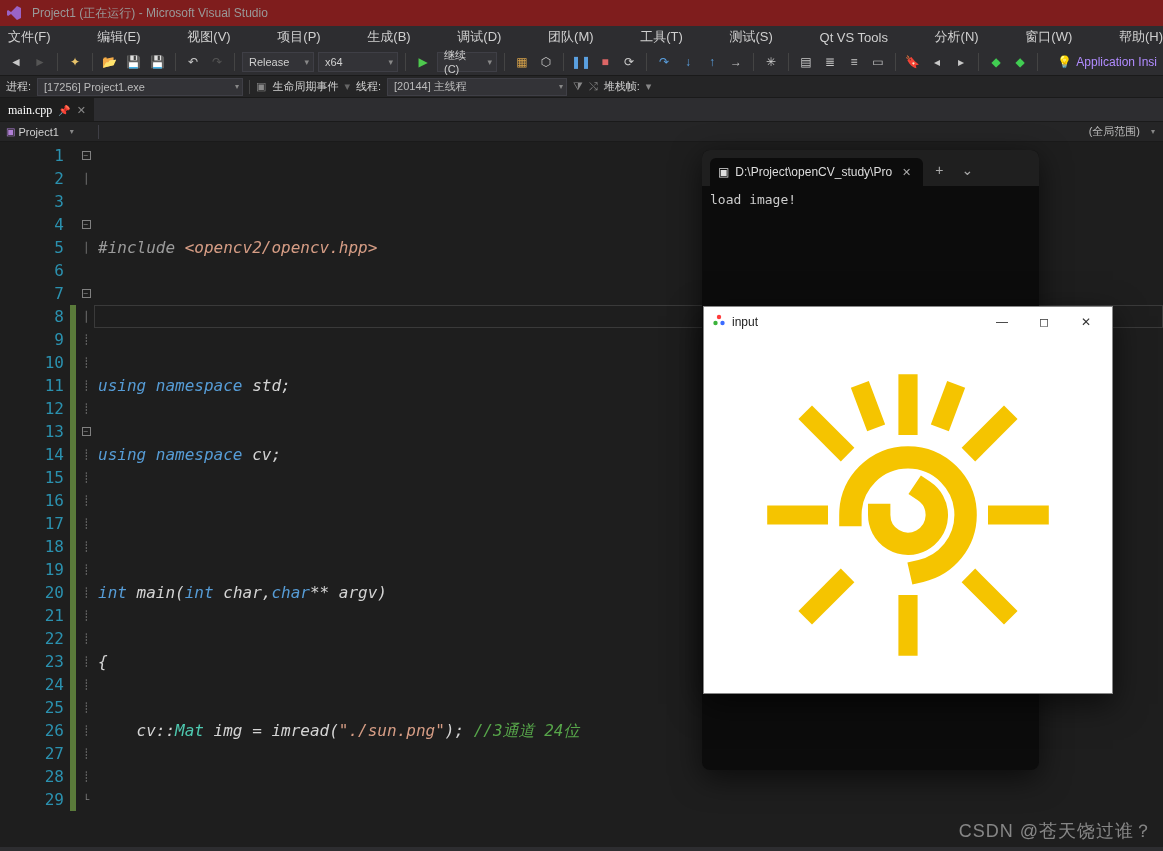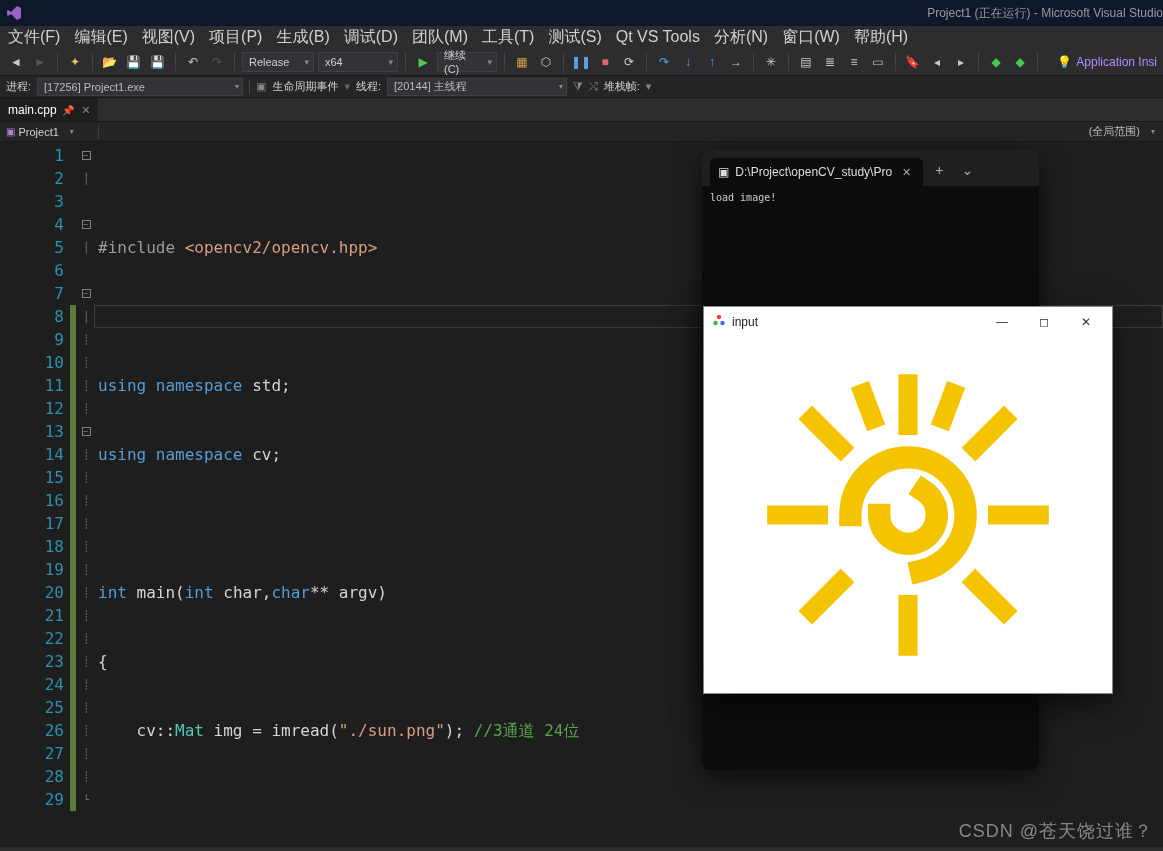--- a/index.html
+++ b/index.html
@@ -8,43 +8,43 @@
       background: #2d2d30;
       color: #d0d0d0;
       font-size: 12px;
       width: 1163px;
       height: 851px;
       overflow: hidden;
       position: relative;
     }
     
     .title-bar {
-      background: #0f172a;
+      background: #7f1d1d;
       height: 26px;
       display: flex;
       align-items: center;
       padding-left: 6px;
       gap: 8px;
       color: #999;
-      justify-content: space-between;
     }
     .vs-logo {
       width: 18px; height: 18px;
       display: inline-flex; align-items: center;
     }
     
     .menu-bar {
       background: #2d2d30;
       height: 22px;
       display: flex;
       align-items: center;
       padding-left: 8px;
       gap: 14px;
       color: #d0d0d0;
-      font-size: 16px;
+      font-size: 13px;
+      justify-content: space-between;
     }
     .menu-item { cursor: default; }
     
     .toolbar {
       background: #2d2d30;
       height: 28px;
       display: flex;
       align-items: center;
       padding-left: 6px;
       gap: 4px;
@@ -86,20 +86,21 @@
       position: relative; color: #bbb;
     }
     .debug-bar .field::after {
       content: "▾"; position: absolute; right: 3px; font-size: 8px; color: #888;
     }
     
     .file-tabs {
       background: #2d2d30; height: 24px;
       display: flex; align-items: stretch;
       border-bottom: 1px solid #1a1a1a;
+      font-family: Liberation Serif, serif;
     }
     .file-tab {
       background: #1e1e1e; padding: 0 8px;
       display: flex; align-items: center; gap: 6px;
       font-size: 12px; color: #fff;
       border-top: 1px solid #1e1e1e;
     }
     .file-tab .pin { color: #888; font-size: 10px; }
     .file-tab .close { color: #888; font-size: 11px; }
     
@@ -131,20 +132,21 @@
       width: 16px; position: relative; line-height: 23px; padding-top: 2px;
     }
     .fold-col .fold {
       height: 23px; display: flex; align-items: center; justify-content: center;
       color: #808080; font-size: 10px;
     }
     .code {
       flex: 1; padding-top: 2px; line-height: 23px;
       white-space: pre; color: #d4d4d4;
       position: relative;
+      font-style: italic;
     }
     .code .line { height: 23px; padding-left: 4px;}
     .change-stripe {
       position: absolute; left: -24px; width: 6px; background: #5a7a3a;
       top: calc(23px * 7 + 2px); height: calc(23px * 22);
     }
     .hl-line {
       position: absolute; left: 0; right: 0; height: 23px;
       border: 1px solid #3a3a3a; top: calc(23px * 7 + 2px);
       z-index: 0;
@@ -175,21 +177,21 @@
     }
     .term-tab {
       background: #0c0c0c; height: 28px; border-radius: 6px 6px 0 0;
       display: flex; align-items: center; gap: 6px;
       padding: 0 8px; font-size: 12px; color: #ddd;
       margin-top: 8px;
     }
     .term-tab .tx { white-space: nowrap; overflow: hidden; text-overflow: ellipsis; max-width: 160px;}
     .term-close { color: #aaa; font-size: 11px; padding: 0 4px;}
     .term-plus, .term-chev { color: #aaa; padding: 0 6px; margin-top: 4px; font-size: 14px;}
-    .term-body { padding: 6px 8px; font-family: Consolas, monospace; font-size: 10px;}
+    .term-body { padding: 6px 8px; font-family: Consolas, monospace; font-size: 13px;}
     
     .img-window {
       position: absolute; left: 703px; top: 306px;
       width: 410px; height: 388px;
       background: #fff; border: 1px solid #888;
       box-shadow: 0 10px 30px rgba(0,0,0,0.6);
       display: flex; flex-direction: column;
     }
     .img-titlebar {
       height: 30px; background: #fff;

